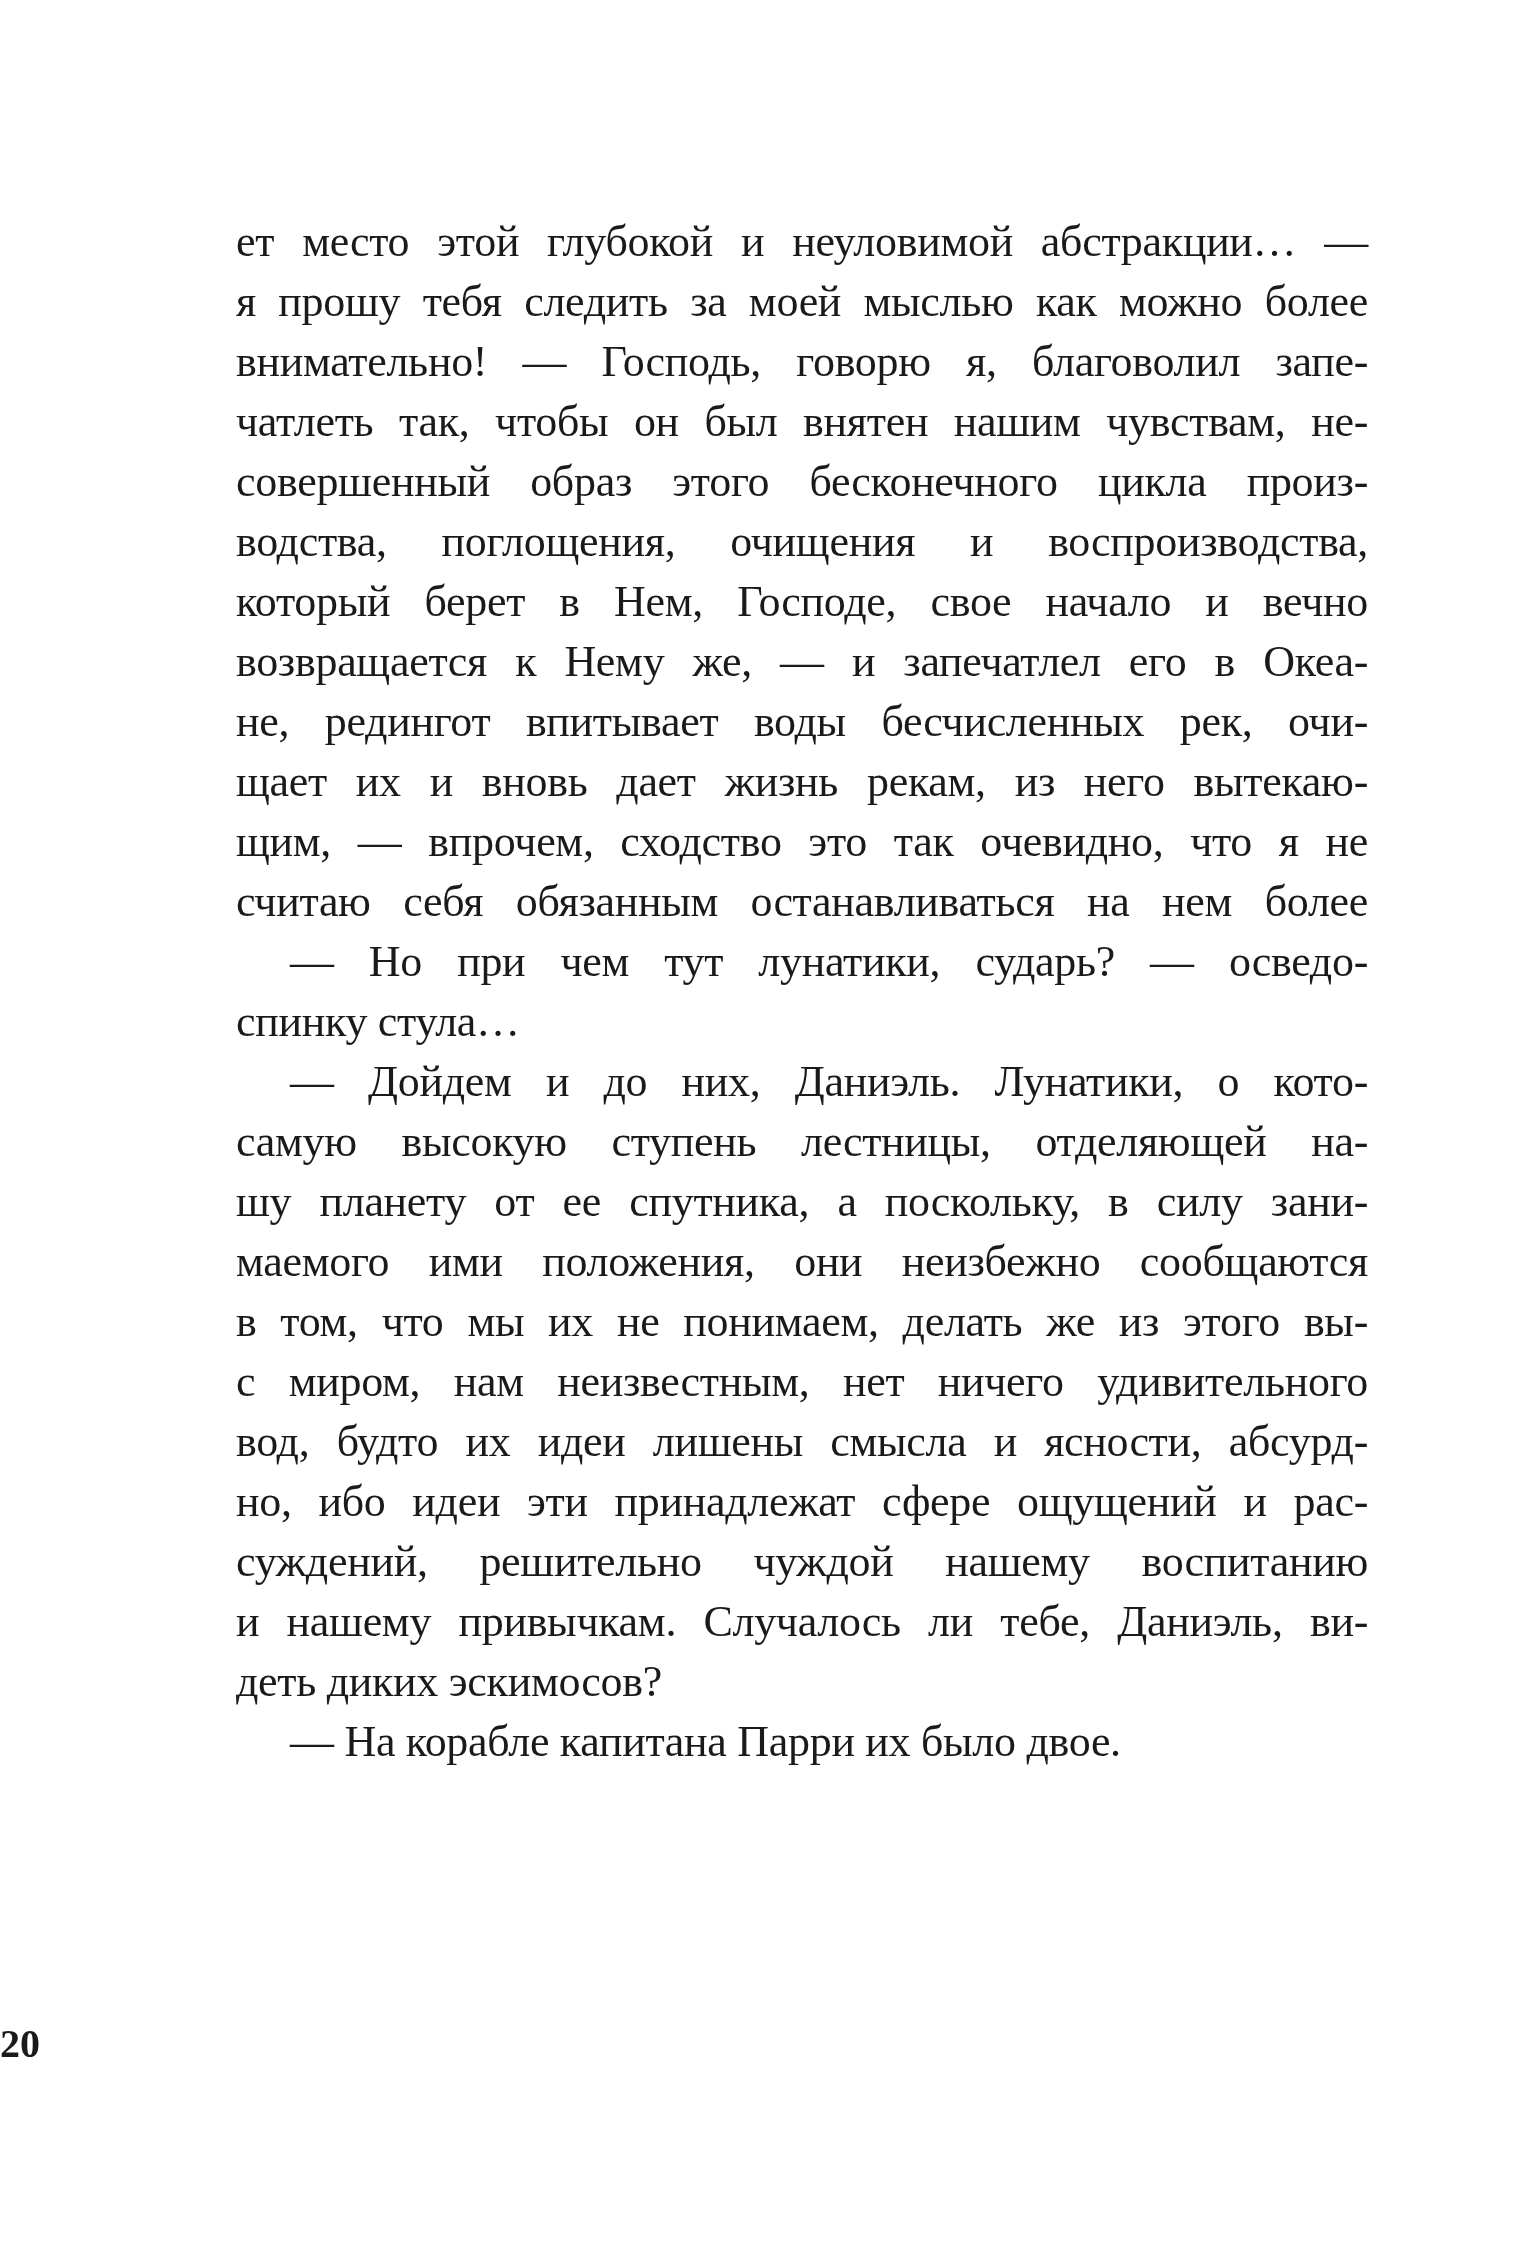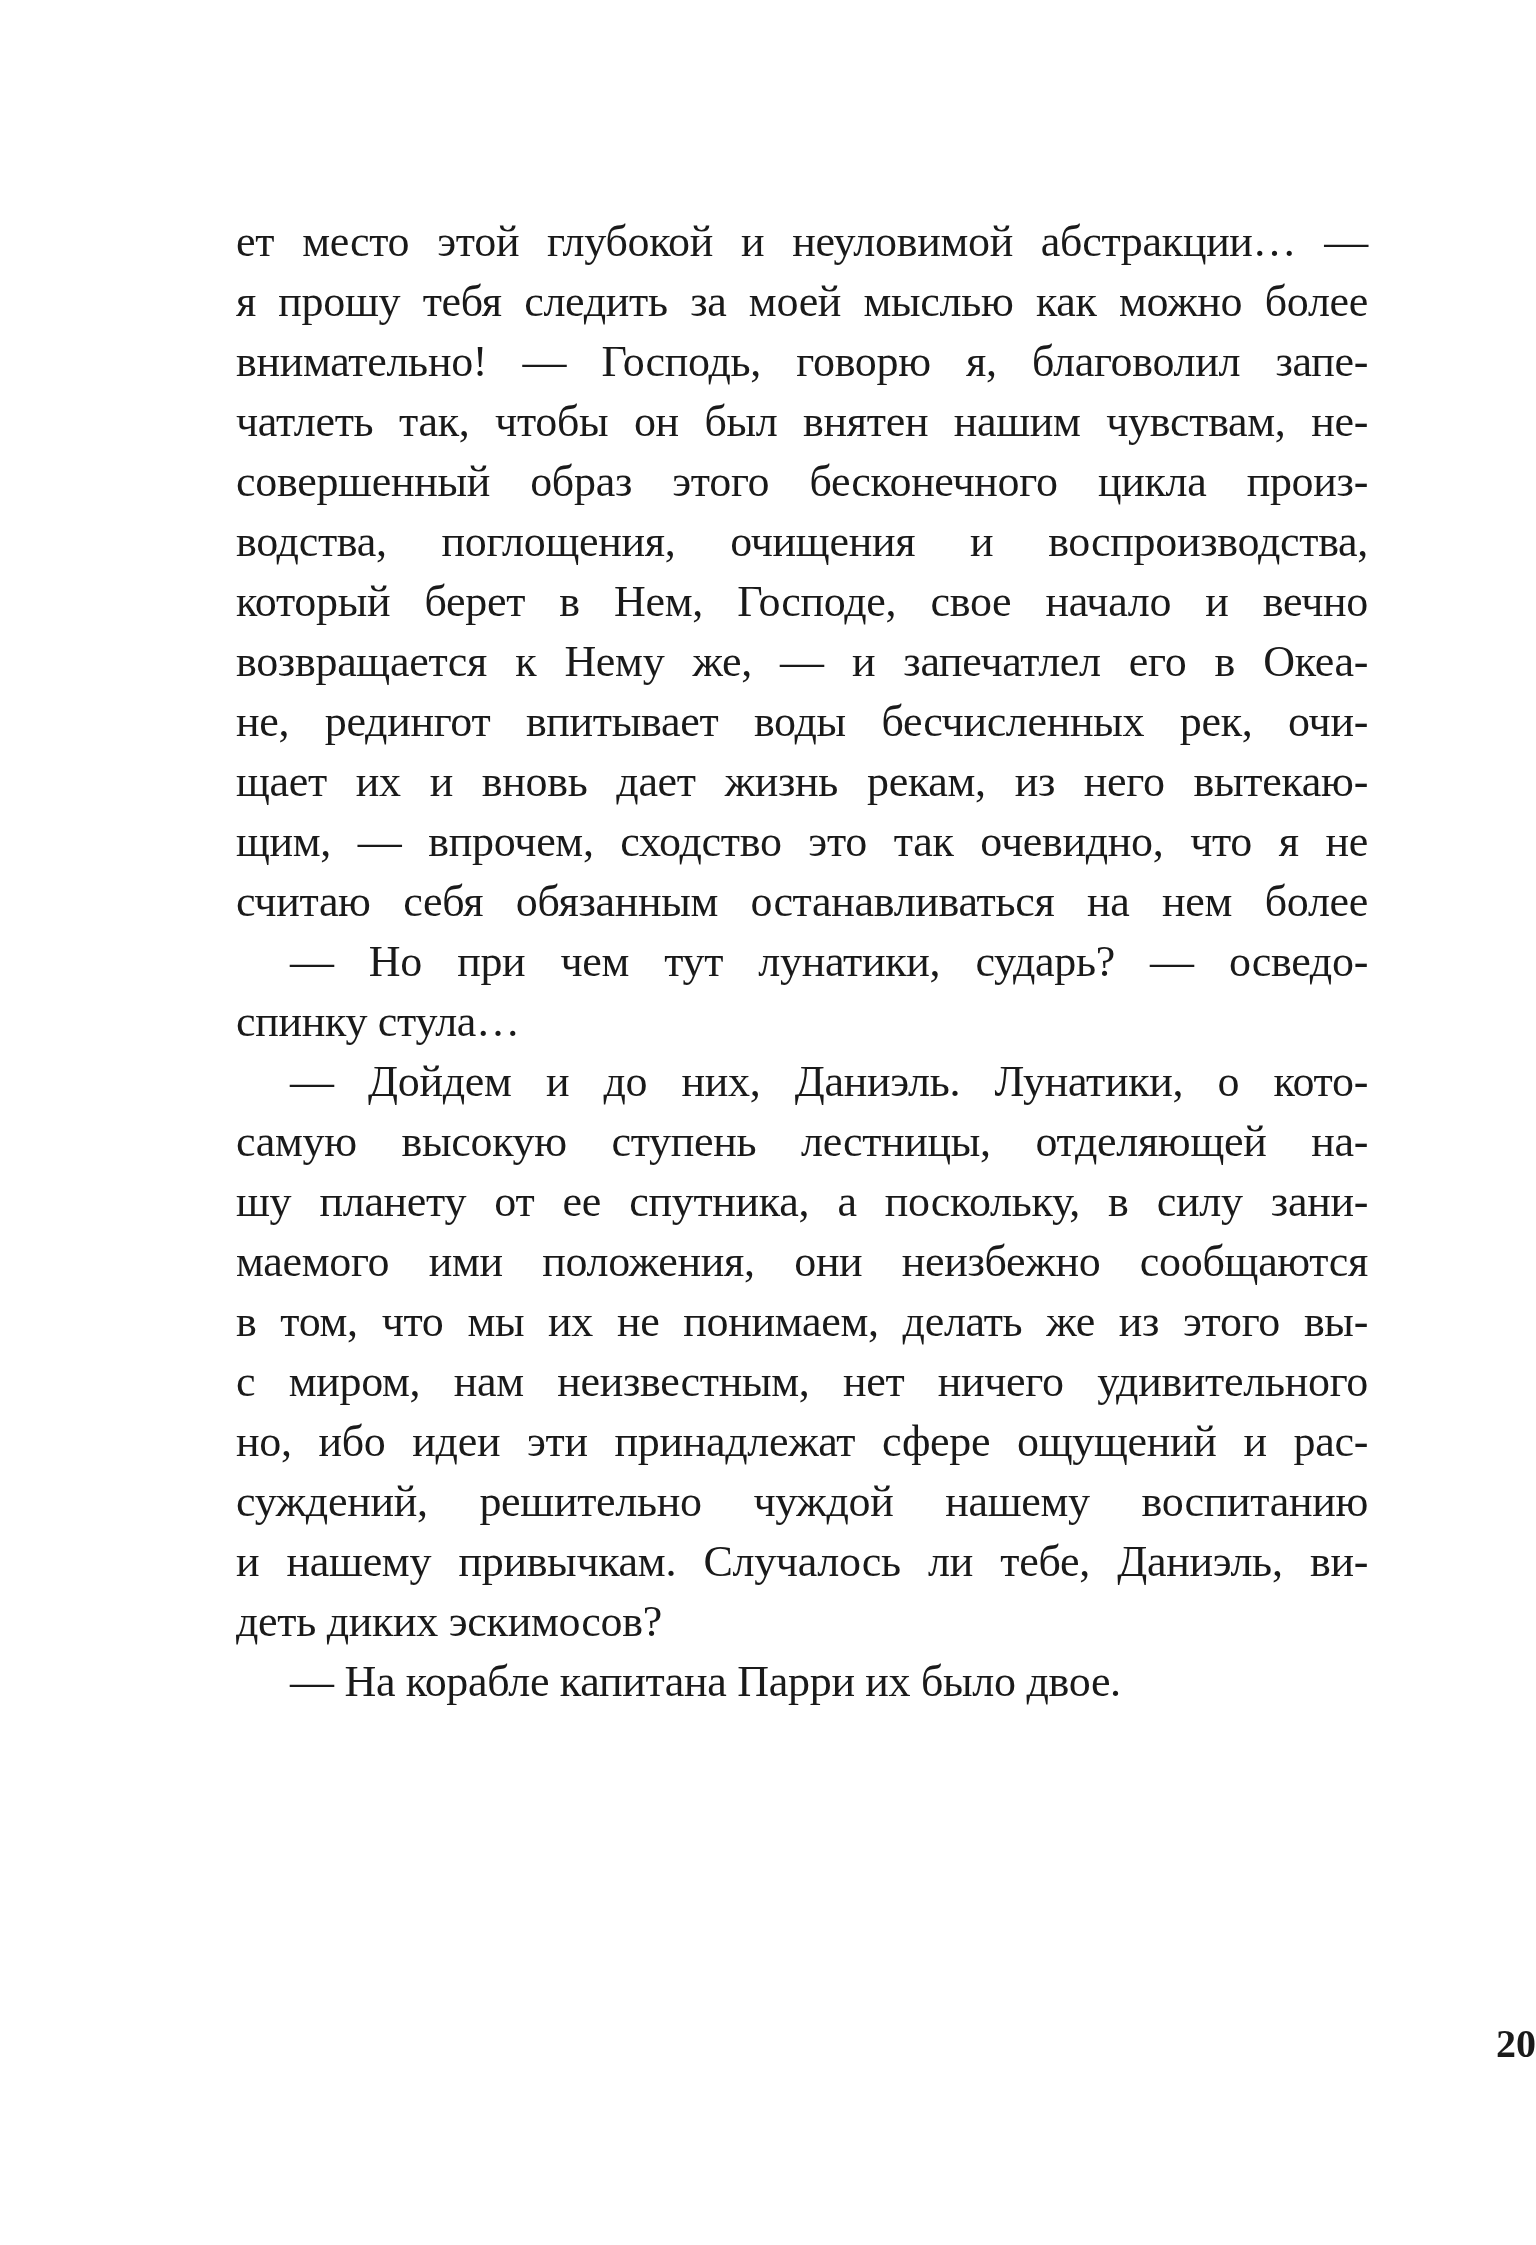--- a/index.html
+++ b/index.html
@@ -36,21 +36,21 @@
     text-align-last: left;
   }
   .line.indent {
     padding-left: 54px;
   }
   .page-number {
     position: absolute;
     left: 0;
     width: 1536px;
     top: 2022px;
-    text-align: right;
+    text-align: left;
     font-family: "Liberation Serif", "DejaVu Serif", serif;
     font-weight: bold;
     font-size: 40px;
     line-height: 44px;
     color: #1a1a1a;
   }
 </style>
 </head>
 <body>
 
@@ -76,20 +76,21 @@
     <div class="line last">спинку стула…</div>
   </div>
 
   <div>
     <div class="line indent">— Дойдем и до них, Даниэль. Лунатики, о кото-</div>
     <div class="line">самую высокую ступень лестницы, отделяющей на-</div>
     <div class="line">шу планету от ее спутника, а поскольку, в силу зани-</div>
     <div class="line">маемого ими положения, они неизбежно сообщаются</div>
     <div class="line">в том, что мы их не понимаем, делать же из этого вы-</div>
     <div class="line">с миром, нам неизвестным, нет ничего удивительного</div>
+    <div class="line">вод, будто их идеи лишены смысла и ясности, абсурд-</div>
     <div class="line">но, ибо идеи эти принадлежат сфере ощущений и рас-</div>
     <div class="line">суждений, решительно чуждой нашему воспитанию</div>
     <div class="line">и нашему привычкам. Случалось ли тебе, Даниэль, ви-</div>
     <div class="line last">деть диких эскимосов?</div>
   </div>
 
   <div>
     <div class="line indent last">— На корабле капитана Парри их было двое.</div>
   </div>
 </div>

